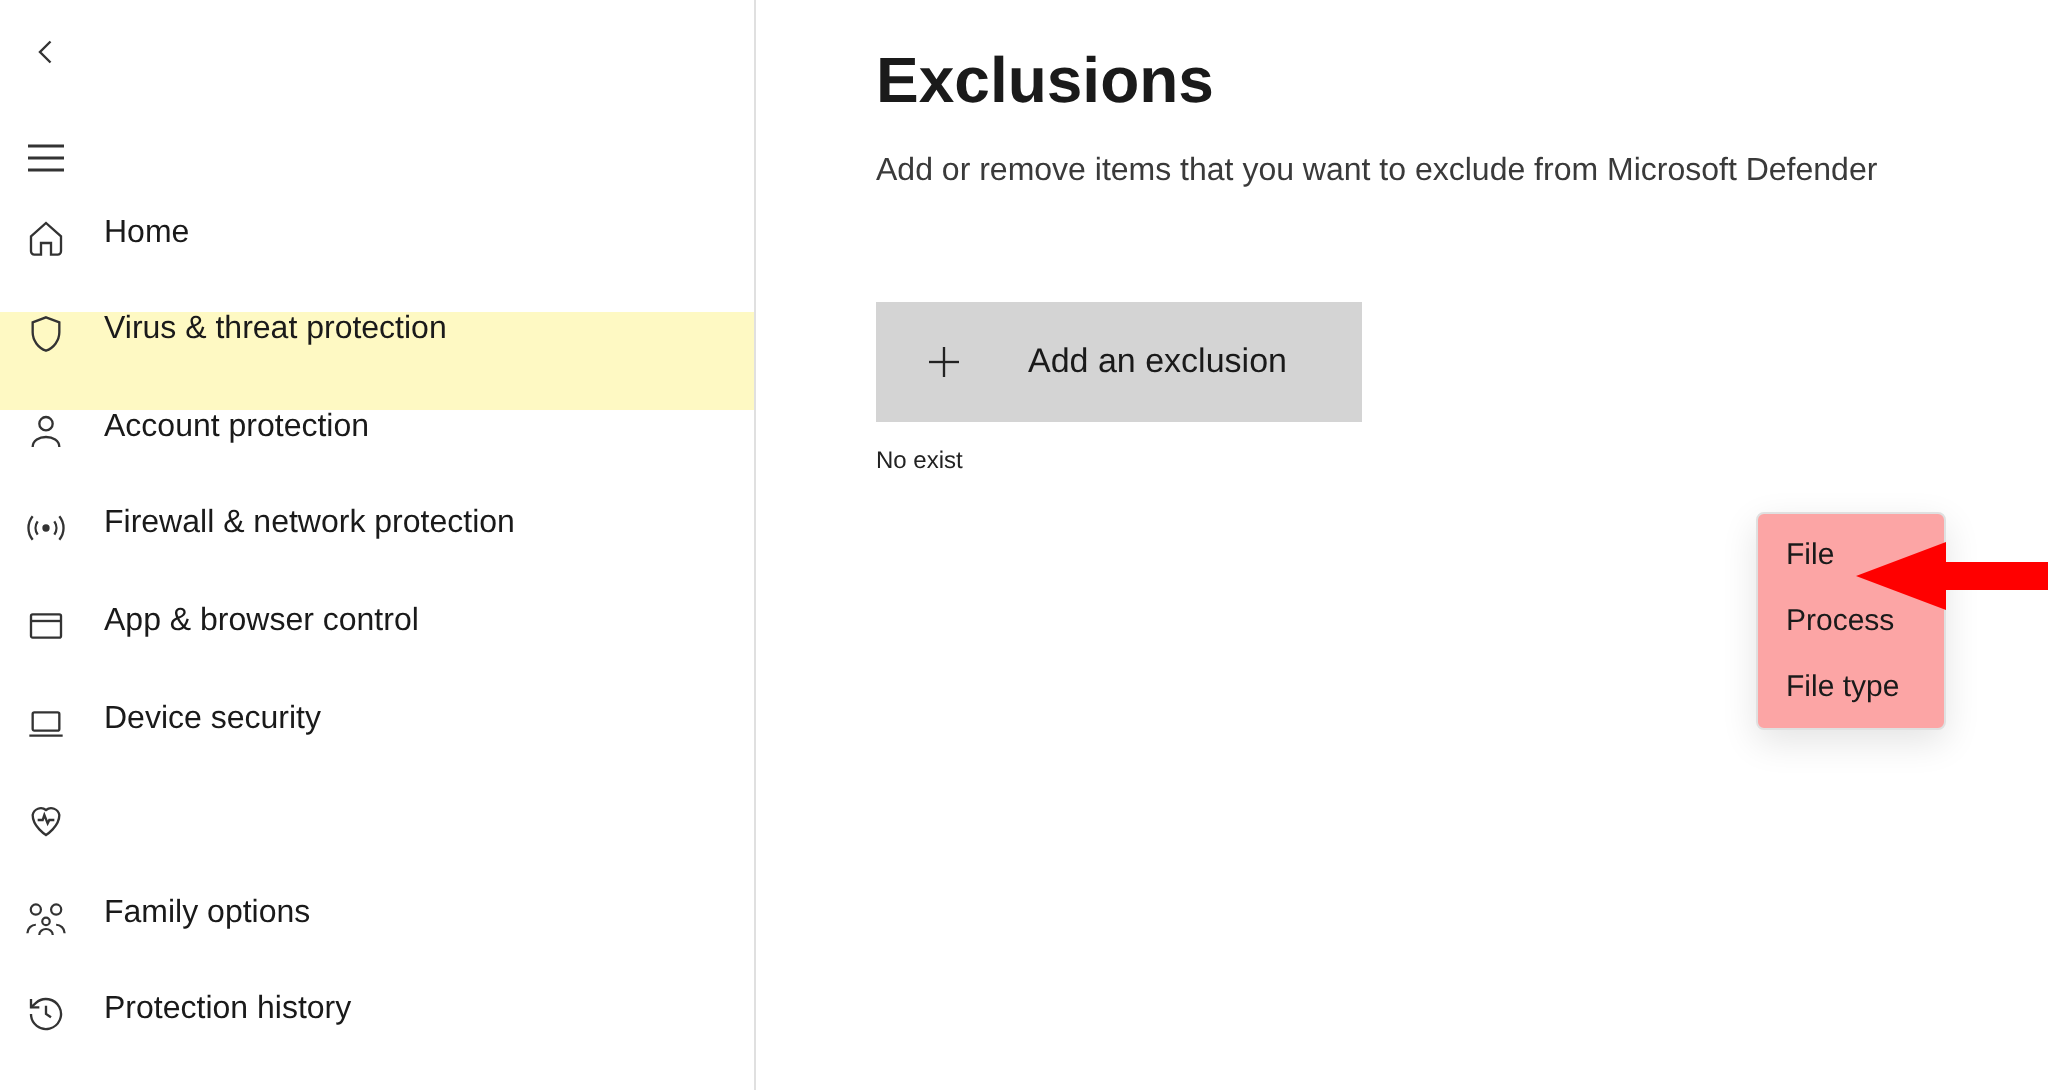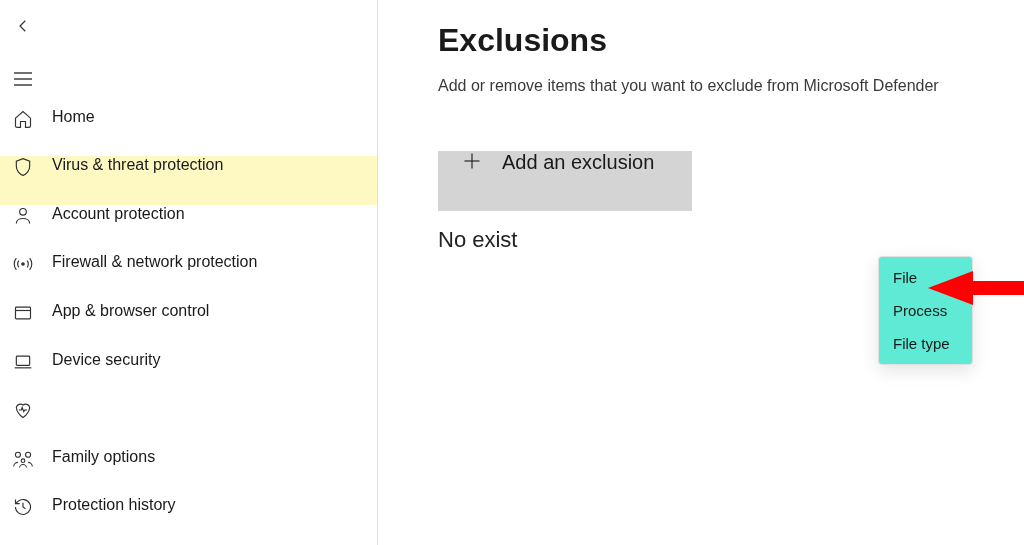--- a/index.html
+++ b/index.html
@@ -46,36 +46,36 @@
     }
     .nav-label { font-size: 16px; color: #1a1a1a; }
     .main {
       flex: 1;
       padding: 22px 0 0 60px;
       position: relative;
     }
     .page-title { font-size: 32px; font-weight: 600; margin-bottom: 18px; }
     .page-subtitle { font-size: 16px; color: #3a3a3a; margin-bottom: 56px; }
     .add-btn {
-      display: inline-flex; 
+      display: inline-flex; align-items: center;
       background: #d4d4d4;
       border: none;
       height: 60px;
       padding: 0 38px 0 24px;
-      font-size: 20px;
+      font-size: 17px;
       color: #1a1a1a;
       cursor: pointer;
-      gap: 20px;
-    }
-    .status-text { font-size: 22px; color: #222; margin-top: 12px; }
+      gap: 32px;
+    }
+    .status-text { font-size: 12px; color: #222; margin-top: 12px; }
     .popup {
       position: absolute;
       left: 500px; top: 256px;
       width: 95px;
-      background: #5eead4;
+      background: #fca5a5;
       border: 1px solid #e0e0e0;
       border-radius: 4px;
       box-shadow: 0 6px 18px rgba(0,0,0,0.11);
       padding: 4px 0;
     }
     .popup-item {
       padding: 8px 14px;
       font-size: 15px;
       color: #1a1a1a;
       cursor: pointer;

